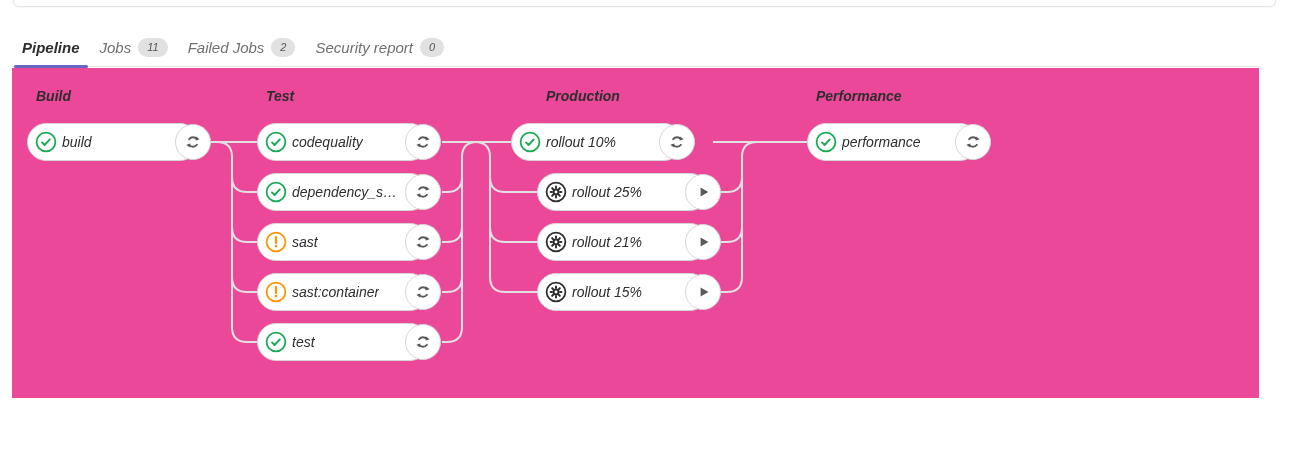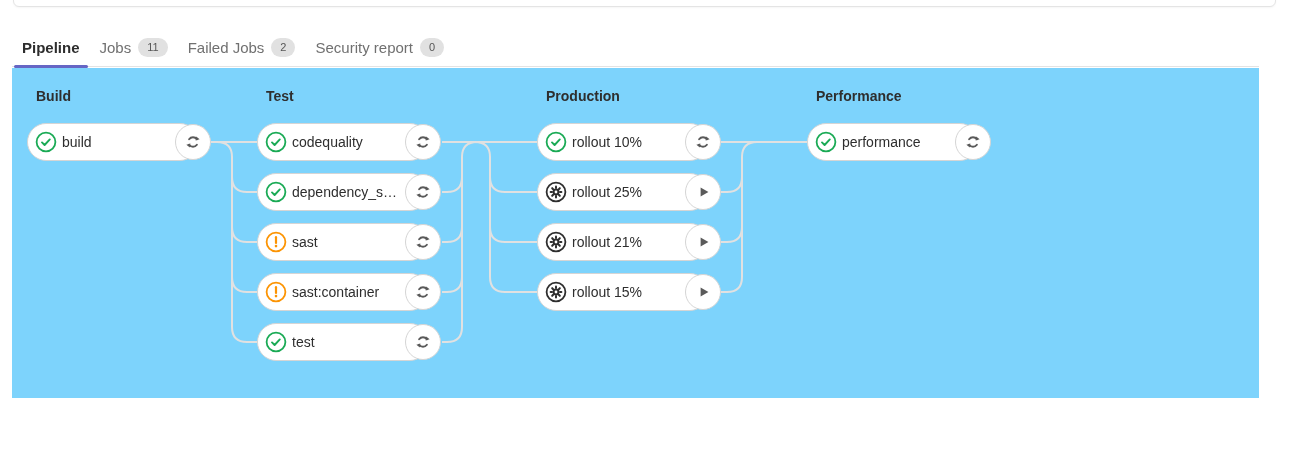--- a/index.html
+++ b/index.html
@@ -1,38 +1,38 @@
 <!DOCTYPE html>
 <html><head>
 <meta charset="utf-8">
 <style>
   * { margin:0; padding:0; box-sizing:border-box; }
   html,body { width:1289px; height:453px; background:#ffffff; overflow:hidden;
     font-family:"Liberation Sans","DejaVu Sans",sans-serif; }
-  .page { position:relative; width:1046px; height:453px; }
+  .page { position:relative; width:1046px; height:453px;font-style:italic; }
 
   
   .top-cutoff { position:absolute; left:13px; top:-14px; width:1263px; height:21px;
     background:#fff; border:1px solid #e4e4e4; border-radius:6px;
     box-shadow:0 1px 2px rgba(0,0,0,0.04); }
 
   
   .tabs { position:absolute; left:12px; top:28px; width:1247px; height:39px;
     border-bottom:1px solid #e3e3e3; display:flex; align-items:stretch; }
   .tab { display:flex; align-items:center; padding:0 10px; position:relative;
     font-size:15px; color:#707070; cursor:pointer; }
   .tab.active { color:#2e2e2e; font-weight:700; }
   .tab.active::after { content:""; position:absolute; left:2px; right:2px; bottom:-2px;
     height:3px; background:#6666c4; border-radius:2px; }
   .badge { margin-left:7px; background:#e1e1e1; color:#565656; font-size:11px;
     font-weight:400; padding:1px 9px; border-radius:10px; line-height:17px; }
 
   
   .graph { position:absolute; left:12px; top:68px; width:1247px; height:330px;
-    background:#7dd3fc; }
+    background:#ec4899; }
   .connectors { position:absolute; left:0; top:0; }
   .stage-title { position:absolute; font-size:14px; font-weight:700; color:#2e2e2e; }
 
   .job { position:absolute; width:184px; height:38px; }
   .pill { position:absolute; left:0; top:0; height:38px; right:12px;
     background:#fff; border:1px solid #d5d5d5; border-radius:19px;
     display:flex; align-items:center; padding-left:7px; cursor:pointer; }
   .job-label { margin-left:5px; font-size:14px; color:#2e2e2e; white-space:nowrap;
     overflow:hidden; }
   .status-icon { width:22px; height:22px; flex:0 0 22px; display:block; }
@@ -223,21 +223,21 @@
             <g stroke="#5a5a5a" stroke-width="1.9" fill="none" stroke-linecap="round">
               <path d="M4.1 5.3A4.8 4.8 0 0 1 11.9 5.3"></path>
               <path d="M11.9 10.7A4.8 4.8 0 0 1 4.1 10.7"></path>
             </g>
             <polygon points="11.2,2.6 14.6,5.2 10.6,6.4" fill="#5a5a5a"></polygon>
             <polygon points="4.8,13.4 1.4,10.8 5.4,9.6" fill="#5a5a5a"></polygon>
           </svg>
       </button>
     </div>
 
-    <div class="job" style="left:525px;top:55px">
+    <div class="job" style="left:499px;top:55px">
       <div class="pill">
         <span class="status-icon">
           <svg width="22" height="22" viewBox="0 0 22 22">
               <circle cx="11" cy="11" r="9.4" fill="#fff" stroke="#1aaa55" stroke-width="1.8"></circle>
               <path d="M7 11.4l2.6 2.6 5.2-5.6" stroke="#1aaa55" stroke-width="1.9" fill="none" stroke-linecap="round" stroke-linejoin="round"></path>
             </svg>
         </span>
         <span class="job-label">rollout 10%</span>
       </div>
       <button class="action">

